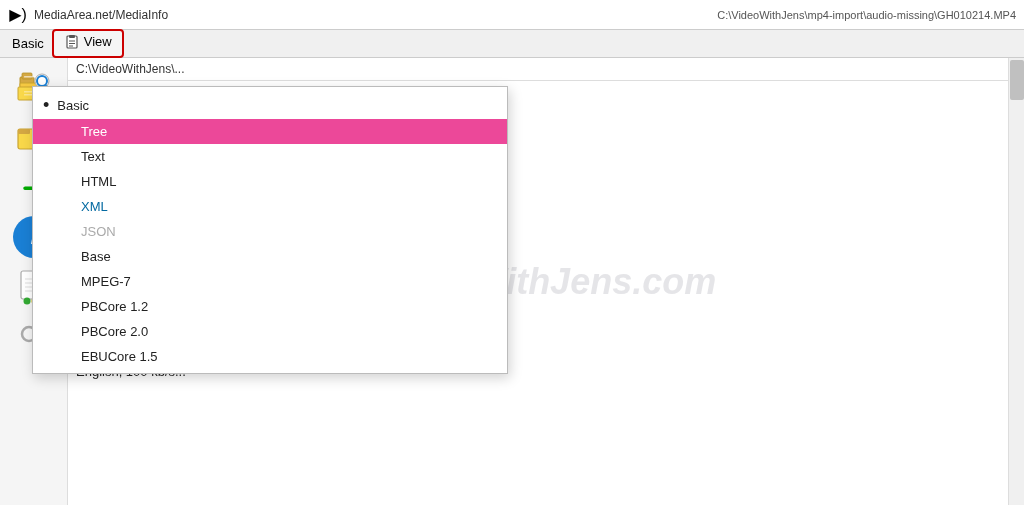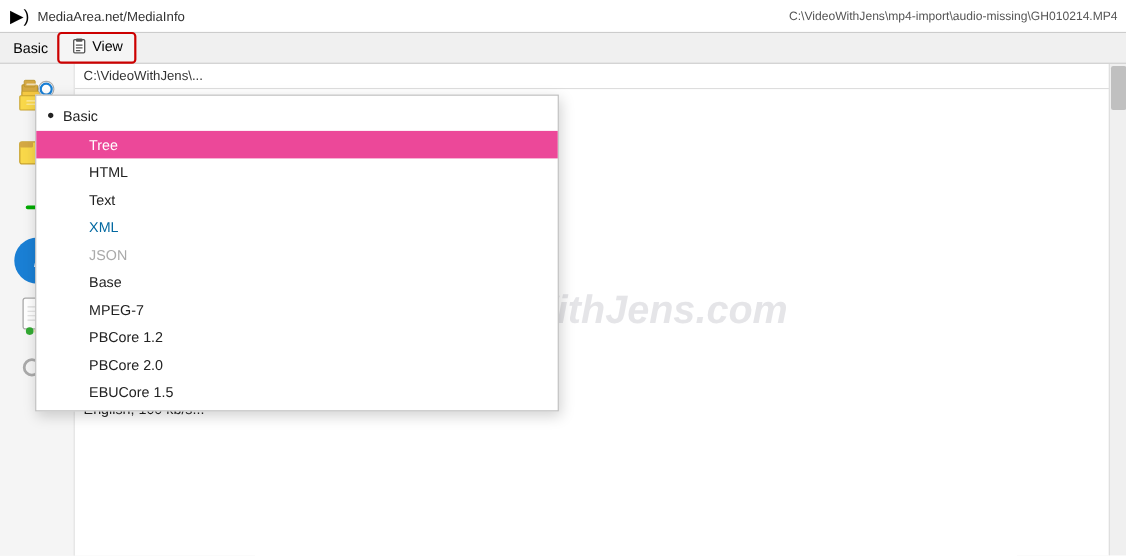--- a/index.html
+++ b/index.html
@@ -354,26 +354,26 @@
     <div class="dropdown-item has-bullet">
       <span class="bullet">•</span>
       <span>Basic</span>
     </div>
     <div class="dropdown-item selected">
       <span style="display:inline-block;width:16px;"></span>
       <span>Tree</span>
     </div>
     <div class="dropdown-item">
       <span style="display:inline-block;width:16px;"></span>
+      <span>Text</span>
+    </div>
+    <div class="dropdown-item">
+      <span style="display:inline-block;width:16px;"></span>
       <span>HTML</span>
     </div>
-    <div class="dropdown-item">
-      <span style="display:inline-block;width:16px;"></span>
-      <span>Text</span>
-    </div>
     <div class="dropdown-item" style="color:#0369a1;">
       <span style="display:inline-block;width:16px;"></span>
       <span>XML</span>
     </div>
     <div class="dropdown-item" style="color:#aaa;">
       <span style="display:inline-block;width:16px;"></span>
       <span>JSON</span>
     </div>
     <div class="dropdown-item">
       <span style="display:inline-block;width:16px;"></span>

